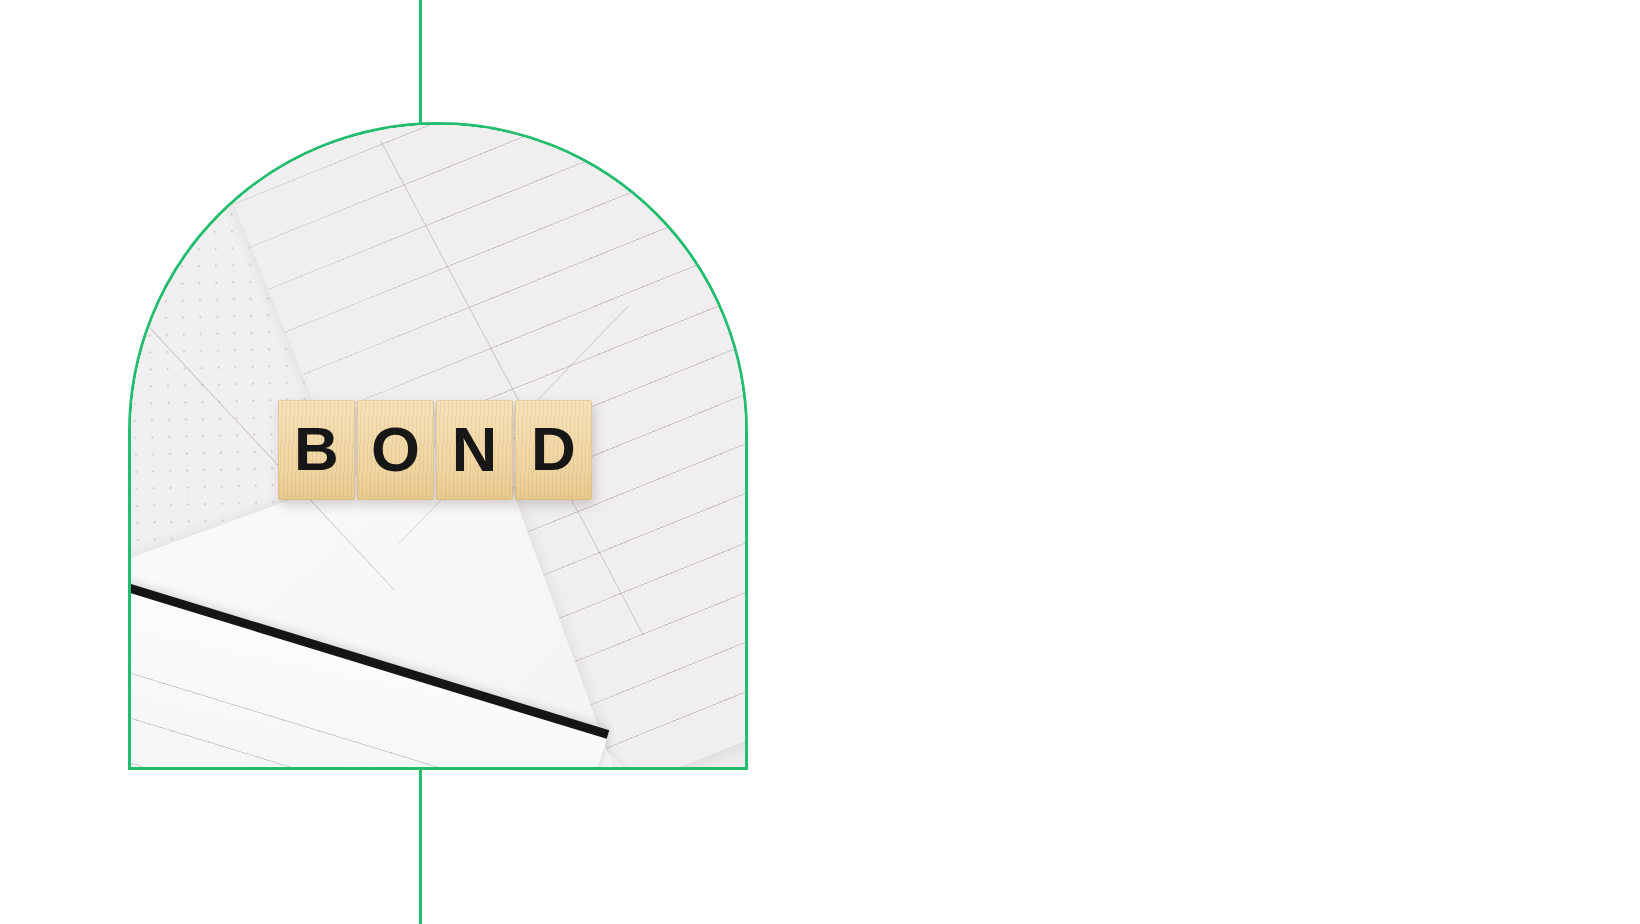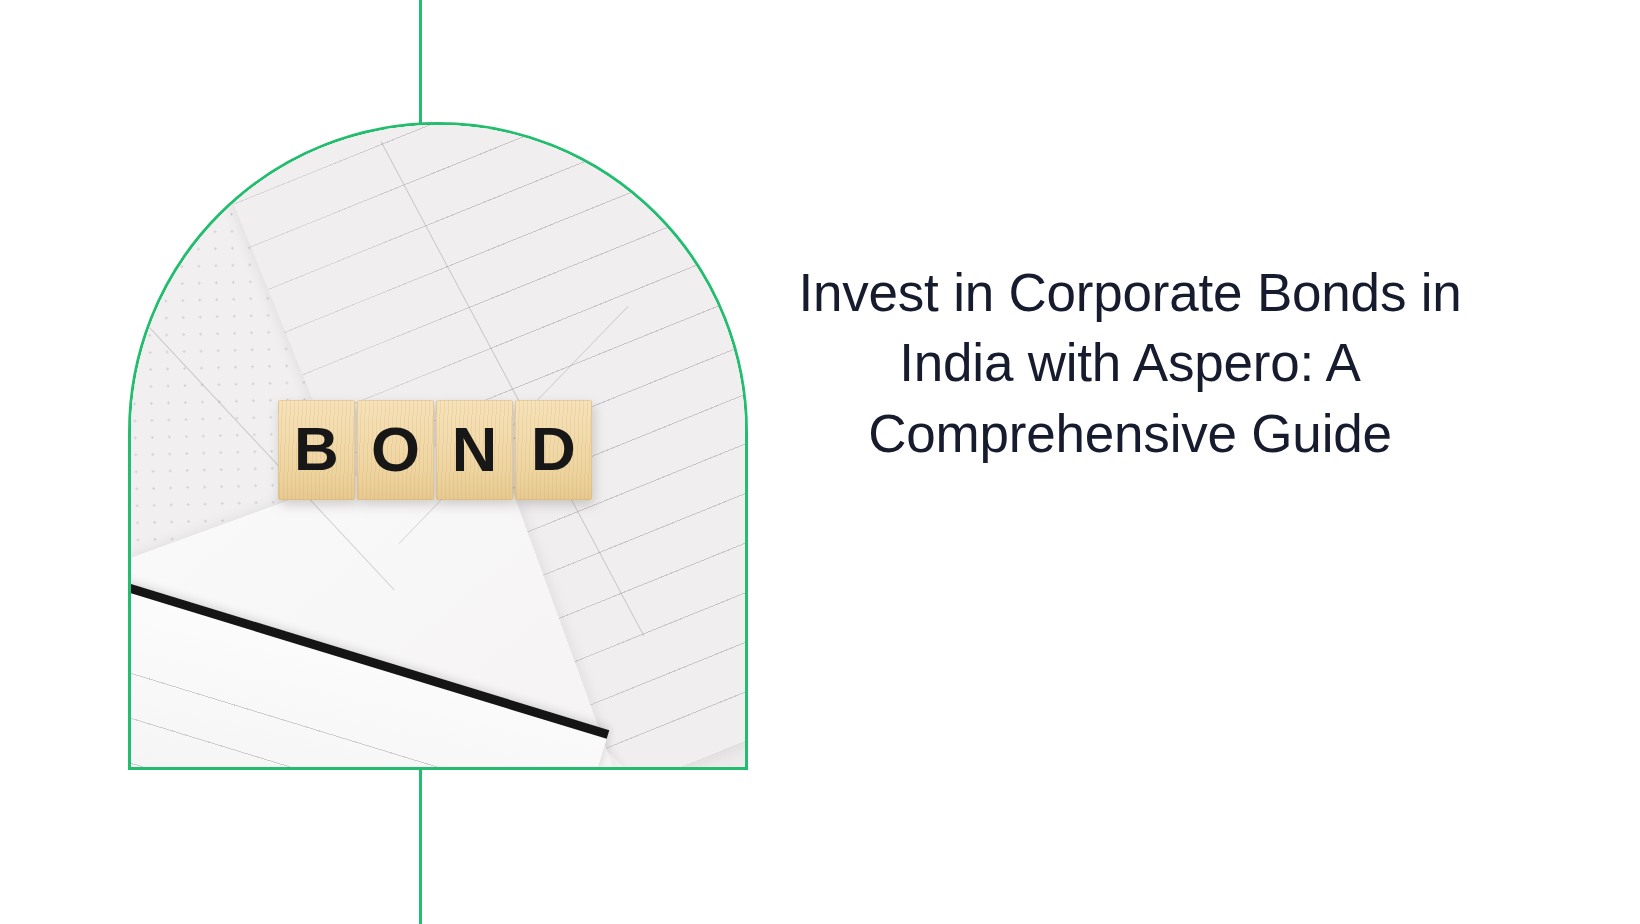--- a/index.html
+++ b/index.html
@@ -257,17 +257,14 @@
           </div>
           <div class="block">
             <span class="glyph">D</span>
           </div>
         </div>
 
       </div>
     </div>
   </div>
 
-  <div class="headline-wrap">
-    <h1 class="headline">Invest in Corporate Bonds in India with Aspero: A Comprehensive Guide</h1>
-  </div>
 
 </div>
 
 </body></html>

